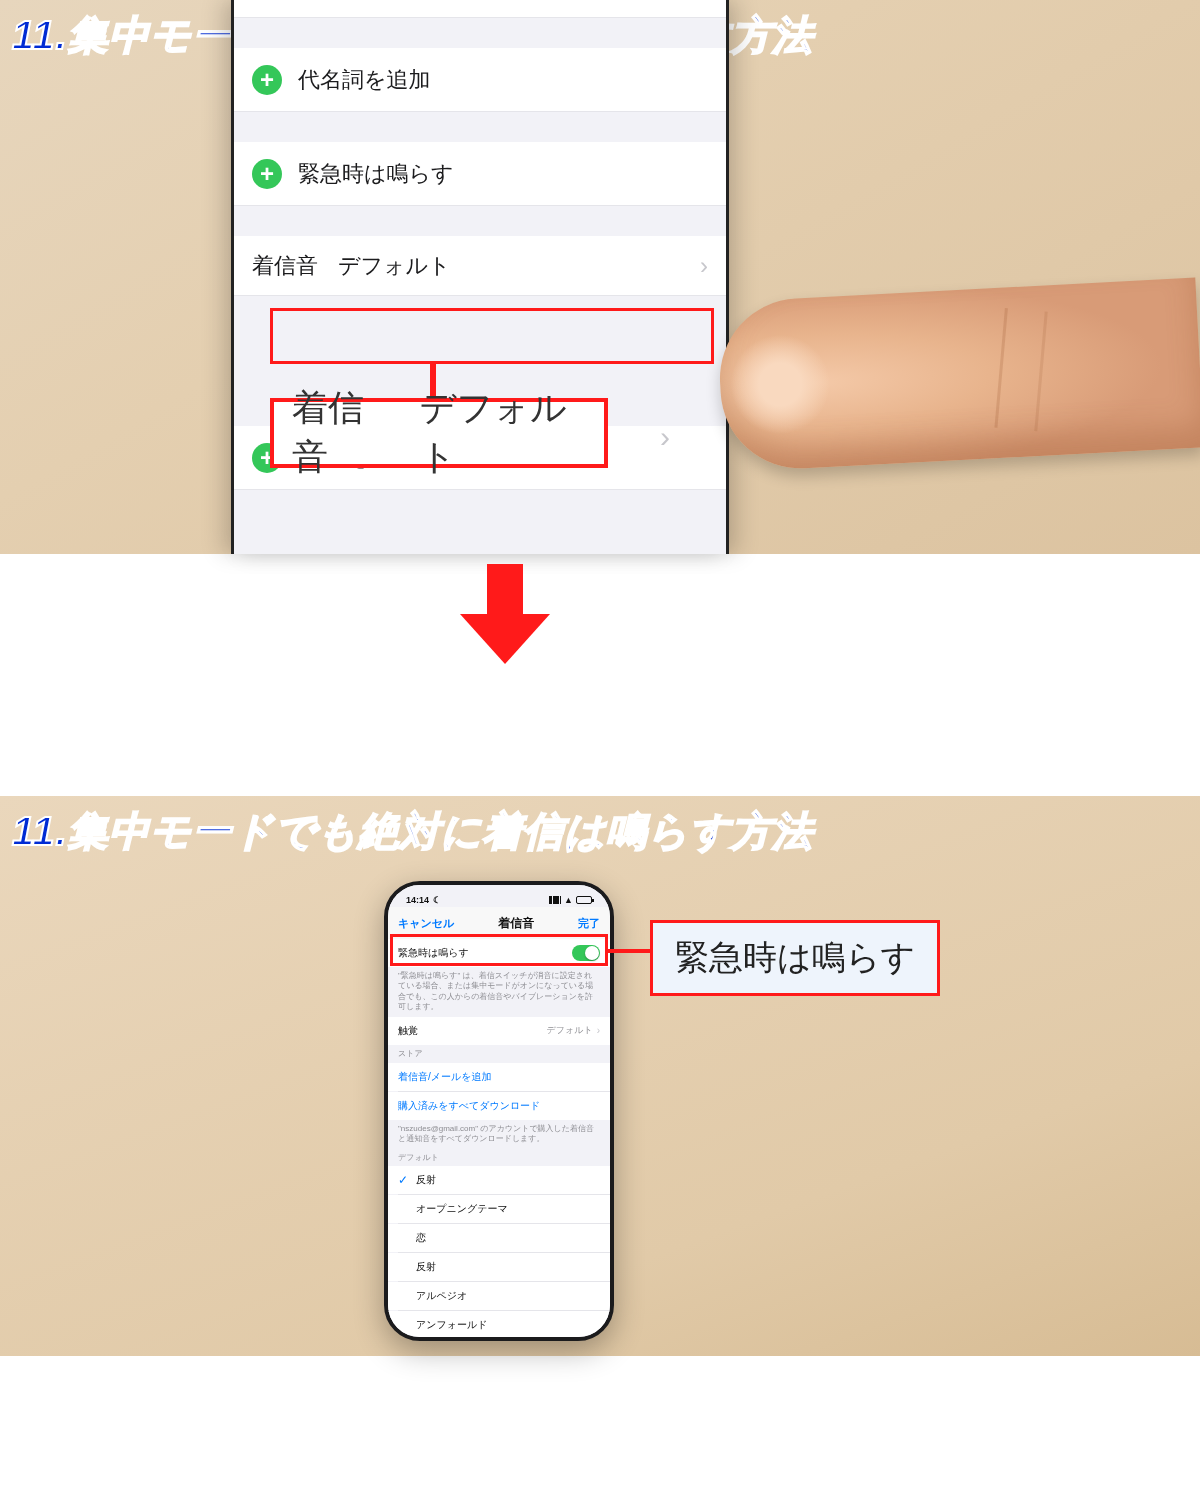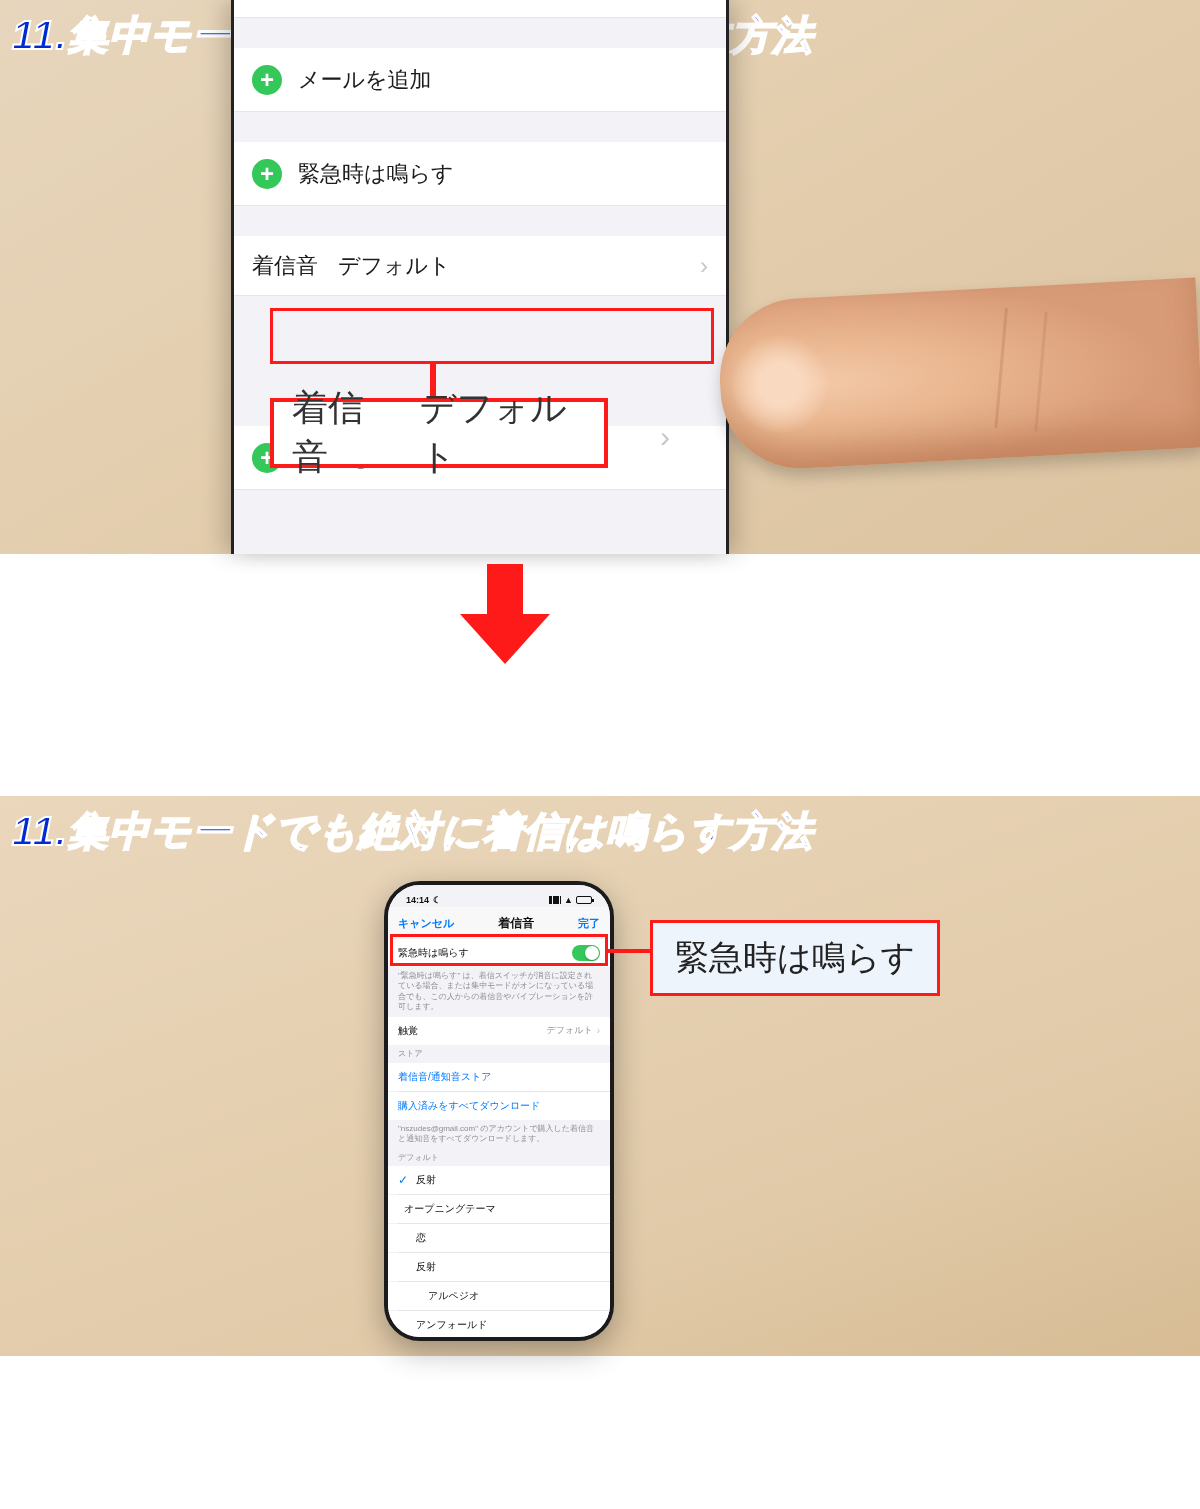--- a/index.html
+++ b/index.html
@@ -54,21 +54,21 @@
 
 <div class="panel panel-top">
   <div class="title">11.集中モードでも絶対に着信は鳴らす方法</div>
 
   <div class="phone-top">
     <div class="row partial-top"></div>
     <div class="gap"></div>
 
     <div class="row">
       <span class="plus">+</span>
-      <span>メールを追加</span>
+      <span>代名詞を追加</span>
     </div>
     <div class="gap"></div>
 
     <div class="row">
       <span class="plus">+</span>
       <span>緊急時は鳴らす</span>
     </div>
     <div class="gap"></div>
 
     <div class="row ring">
@@ -131,44 +131,44 @@
     </div>
     <div class="br small">"緊急時は鳴らす" は、着信スイッチが消音に設定されている場合、または集中モードがオンになっている場合でも、この人からの着信音やバイブレーションを許可します。</div>
 
     <div class="br">
       <span>触覚</span>
       <span class="val">デフォルト</span>
       <span class="chev2">›</span>
     </div>
 
     <div class="br header">ストア</div>
-    <div class="br link">着信音/通知音ストア</div>
+    <div class="br link">着信音/メールを追加</div>
     <div class="divline"></div>
     <div class="br link">購入済みをすべてダウンロード</div>
     <div class="br small">"nszudes@gmail.com" のアカウントで購入した着信音と通知音をすべてダウンロードします。</div>
 
     <div class="br header">デフォルト</div>
     <div class="br">
       <span class="check">✓</span>
       <span>反射</span>
     </div>
     <div class="divline"></div>
-    <div class="br" style="padding-left:16px">
+    <div class="br" style="padding-left:28px">
         <span>オープニングテーマ</span>
       </div>
     <div class="divline"></div>
     <div class="br" style="padding-left:28px">
         <span>恋</span>
       </div>
     <div class="divline"></div>
     <div class="br" style="padding-left:28px">
         <span>反射</span>
       </div>
     <div class="divline"></div>
-    <div class="br" style="padding-left:40px">
+    <div class="br" style="padding-left:28px">
         <span>アルペジオ</span>
       </div>
     <div class="divline"></div>
     <div class="br" style="padding-left:28px">
         <span>アンフォールド</span>
       </div>
     <div class="divline"></div>
     <div class="br" style="padding-left:28px"></div>
   </div>
 

